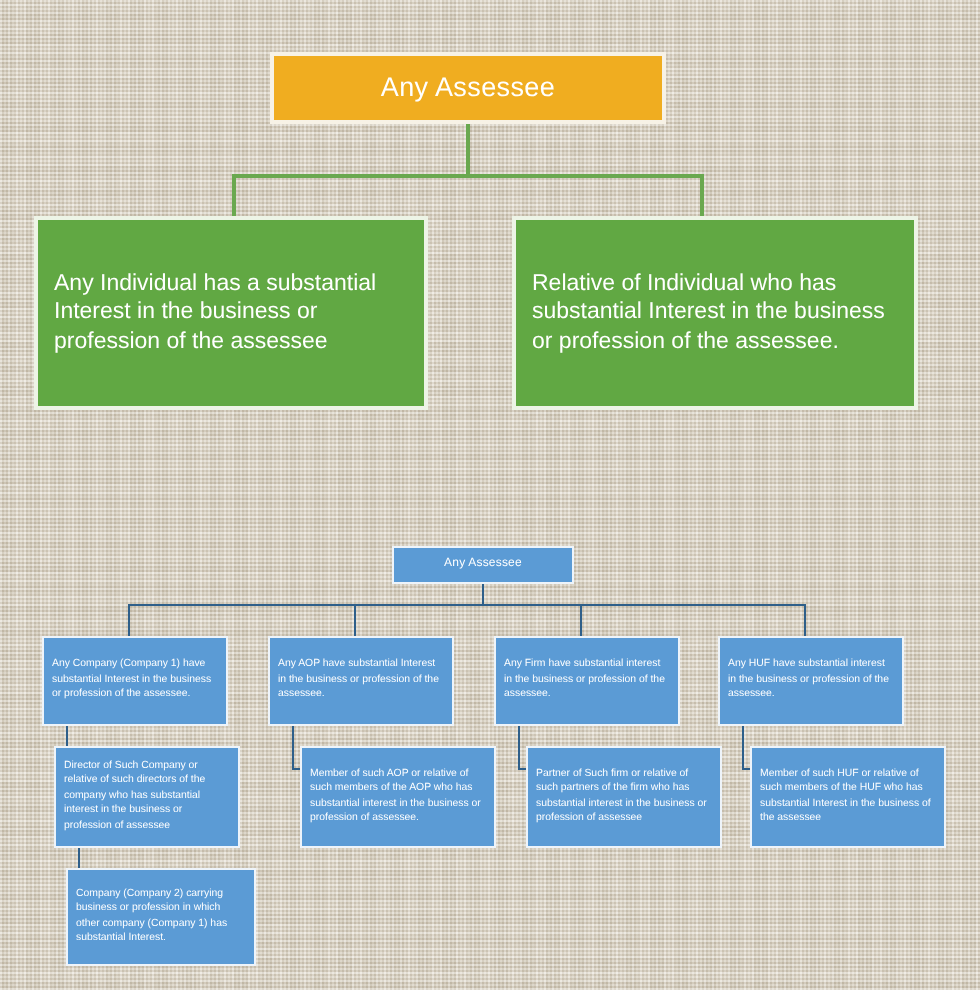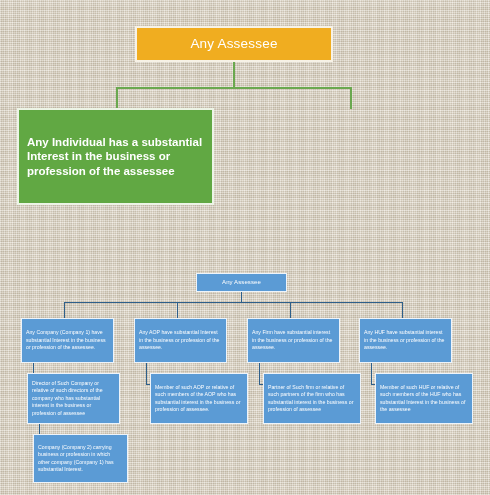--- a/index.html
+++ b/index.html
@@ -88,22 +88,23 @@
   <div class="node node-top" style="left:135px; top:26px; width:198px; height:36px;">Any Assessee</div>
 
   <div class="conn conn-green vline" style="left:233px; top:62px; height:26px;"></div>
 
   <div class="conn conn-green hline" style="left:116px; top:87px; width:235px;"></div>
 
   <div class="conn conn-green vline" style="left:116px; top:87px; height:22px;"></div>
 
   <div class="conn conn-green vline" style="left:350px; top:87px; height:22px;"></div>
 
-  <div class="node node-green" style="left:17px; top:108px; width:197px; height:97px;font-weight:bold;">Any Individual has a substantial Interest in the business or profession of the assessee</div>
+  <div class="node node-green" style="left:17px; top:108px; width:197px; height:97px;">Any Individual has a substantial Interest in the business or profession of the assessee</div>
 
+  <div class="node node-green" style="left:256px; top:108px; width:203px; height:97px;">Relative of Individual who has substantial Interest in the business or profession of the assessee.</div>
 
   <div class="node node-blue-head" style="left:196px; top:273px; width:91px; height:19px;">Any Assessee</div>
 
   <div class="conn conn-blue vline-b" style="left:241px; top:292px; height:11px;"></div>
 
   <div class="conn conn-blue hline-b" style="left:64px; top:302px; width:339px;"></div>
 
   <div class="conn conn-blue vline-b" style="left:64px;  top:302px; height:16px;"></div>
   <div class="conn conn-blue vline-b" style="left:177px; top:302px; height:16px;"></div>
   <div class="conn conn-blue vline-b" style="left:290px; top:302px; height:16px;"></div>

